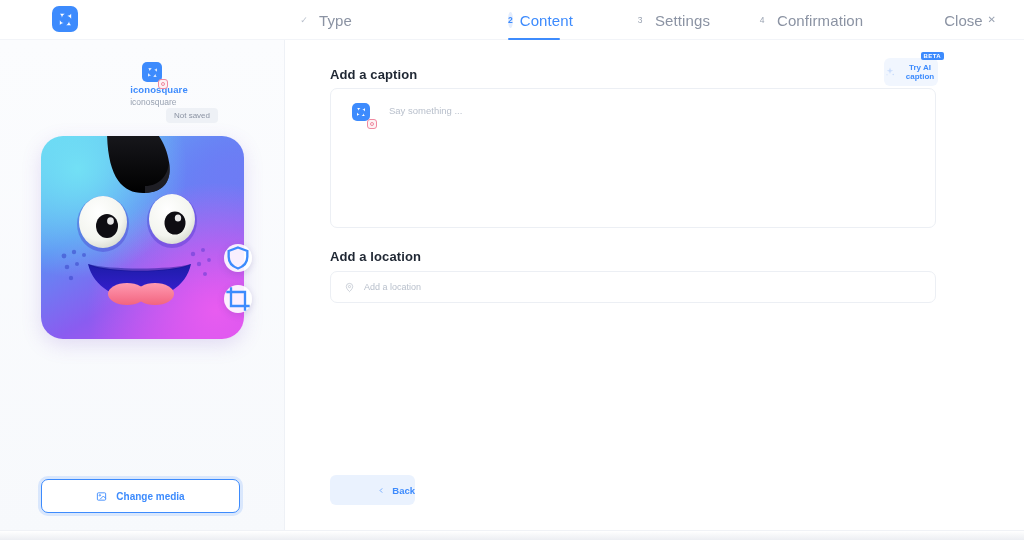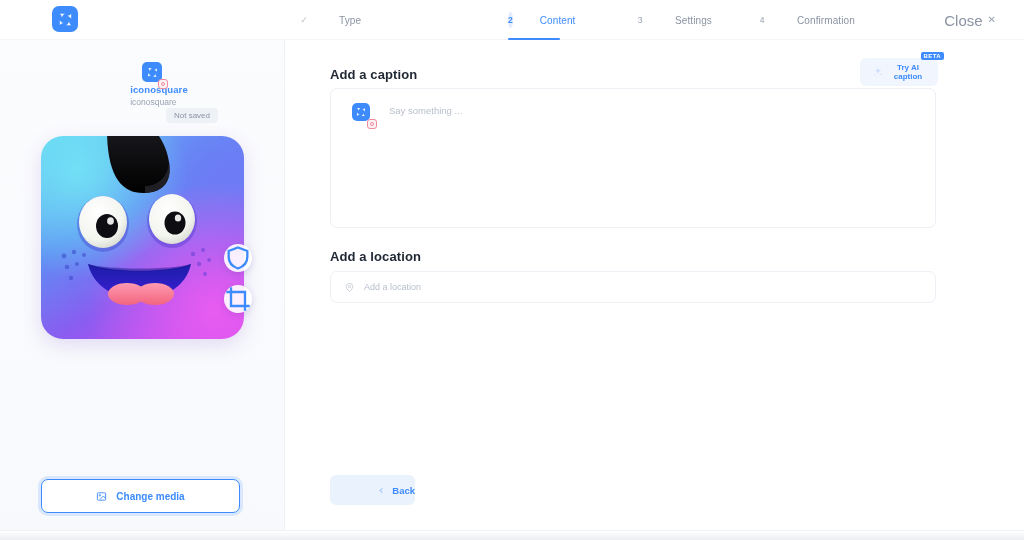--- a/index.html
+++ b/index.html
@@ -36,21 +36,21 @@
   .step-badge {
     width: 16px; height: 16px; border-radius: 50%;
     display: flex; align-items: center; justify-content: center;
     font-size: 8.5px; color: #9aa3b2; background: transparent;
     line-height: 1;
   }
   .step.done .step-badge { color: #b9c0cc; font-size: 9px; }
   .step.active .step-badge {
     background: #e4edfd; color: #3d8bfd; font-weight: 600;
   }
-  .step-label { font-size: 10px; color: #8b93a3; letter-spacing: .1px; margin-left: 20px; }
+  .step-label { font-size: 15px; color: #8b93a3; letter-spacing: .1px; }
   .step.active .step-label { color: #3d8bfd; }
   .step.active::after {
     content: ""; position: absolute; left: 0; right: 0; bottom: 0;
     height: 2px; background: #3d8bfd; border-radius: 2px;
   }
   .step-w-type { width: 212px; }
   .step-w-content { width: 52px; }
   .step-w-settings { width: 122px; }
   .step-spacer-1 { width: 72px; }
   .step-w-conf { width: 120px; }
@@ -132,21 +132,21 @@
   
   .main { position: absolute; top: 40px; left: 285px; width: 739px; height: 500px; background: #fff; }
   .sec-title {
     position: absolute; font-size: 13px; font-weight: 700; color: #1f2733; letter-spacing: .1px;
   }
   .t-caption { left: 45px; top: 27px; }
   .t-location { left: 45px; top: 209px; }
 
   .ai-btn {
     position: absolute; right: 86px; top: 18px; height: 28px;
-    background: #f1f6fe; border-radius: 6px; padding: 0 12px;
+    background: #f1f6fe; border-radius: 6px; padding: 0 0;
     display: flex; align-items: center; gap: 6px; cursor: pointer;
   }
   .ai-btn .lbl {
     font-size: 8px; color: #3d8bfd; font-weight: 600; line-height: 1.15;
     width: 36px; text-align: center;
   }
   .beta {
     position: absolute; right: 80px; top: 12px;
     background: #3d8bfd; color: #fff; font-size: 6px; font-weight: 700;
     border-radius: 2px; padding: 1px 3px; letter-spacing: .4px;

